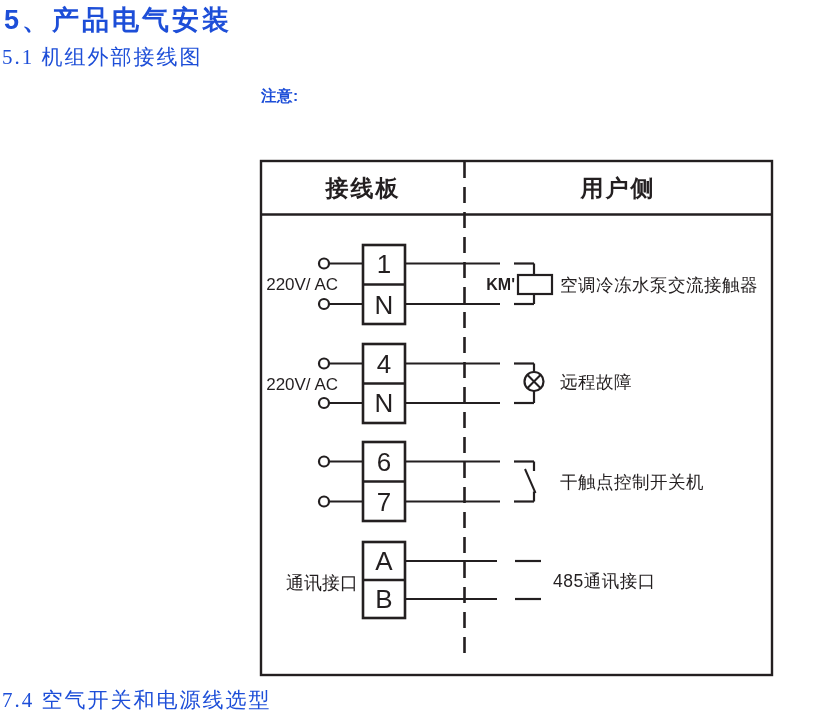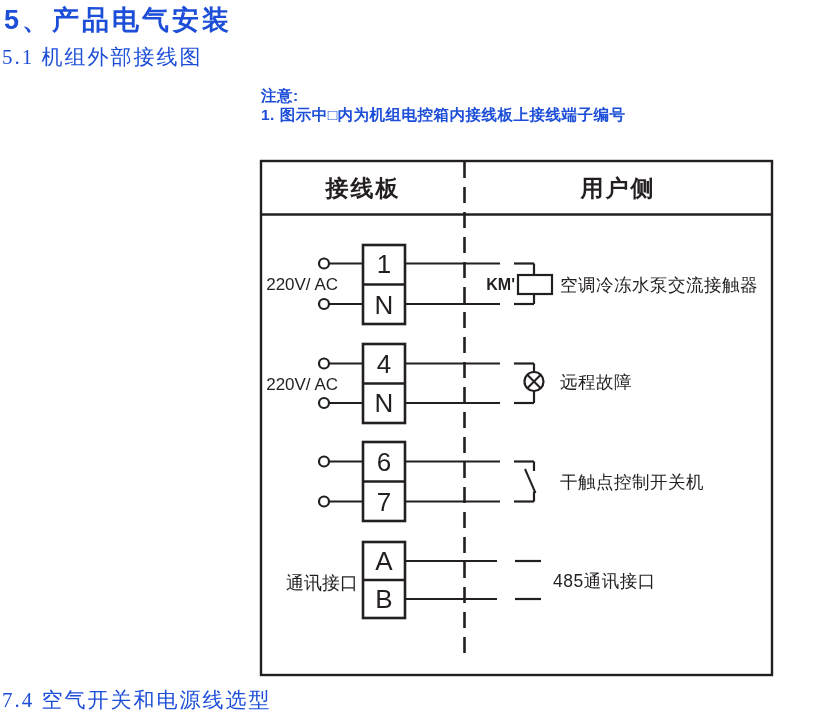--- a/index.html
+++ b/index.html
@@ -32,21 +32,20 @@
 </head>
 <body>
 
 <div class="page">
 
   <div class="sec-title">5、产品电气安装</div>
   <div class="sub-title">5.1 机组外部接线图</div>
 
   <div class="notes">
     <div>注意:</div>
-    <div>1. 图示中□内为机组电控箱内接线板上接线端子编号</div>
   </div>
 
   <svg class="diagram" width="827" height="714" viewBox="0 0 827 714">
 
     <rect class="thick" x="261" y="161" width="511" height="514"></rect>
     <line class="tboxline" x1="261" y1="214.5" x2="772" y2="214.5"></line>
     <line class="dashed" x1="464.5" y1="162" x2="464.5" y2="661"></line>
 
     <text class="hdr" x="363" y="196">接线板</text>
     <text class="hdr" x="618" y="196">用户侧</text>

